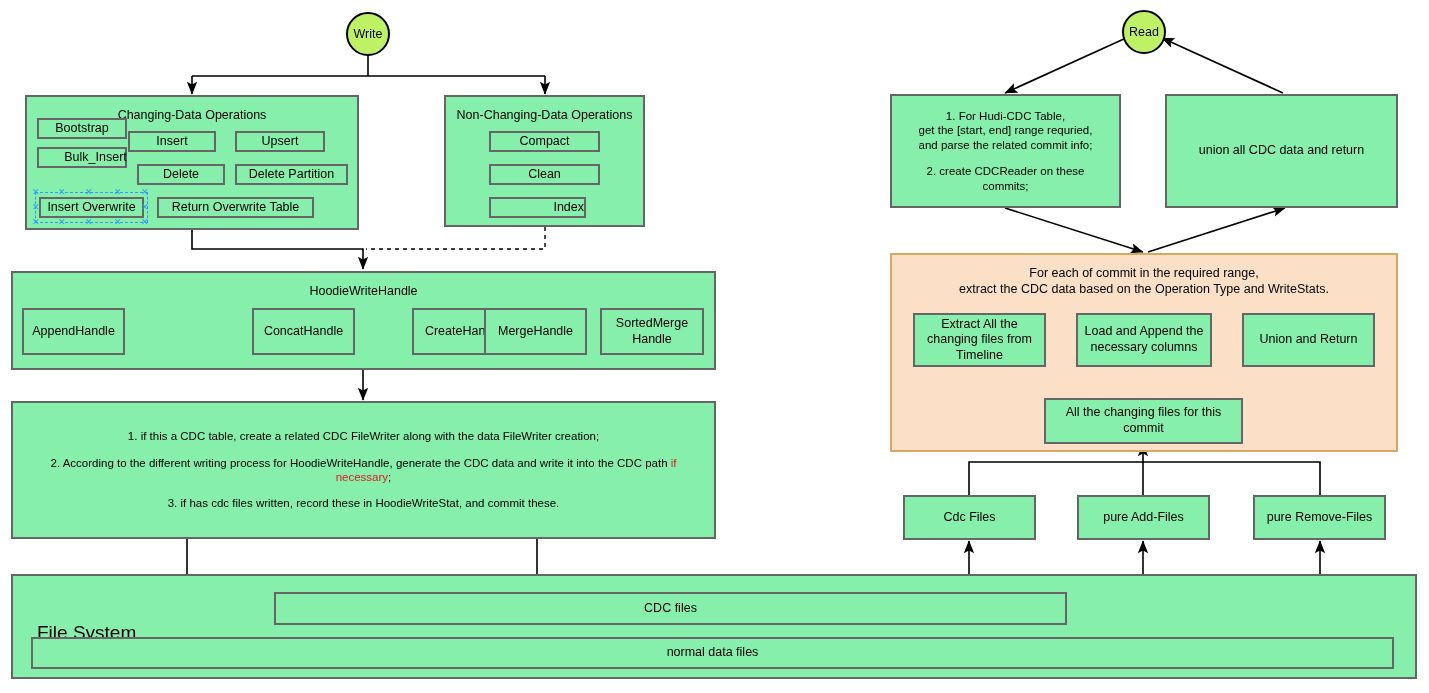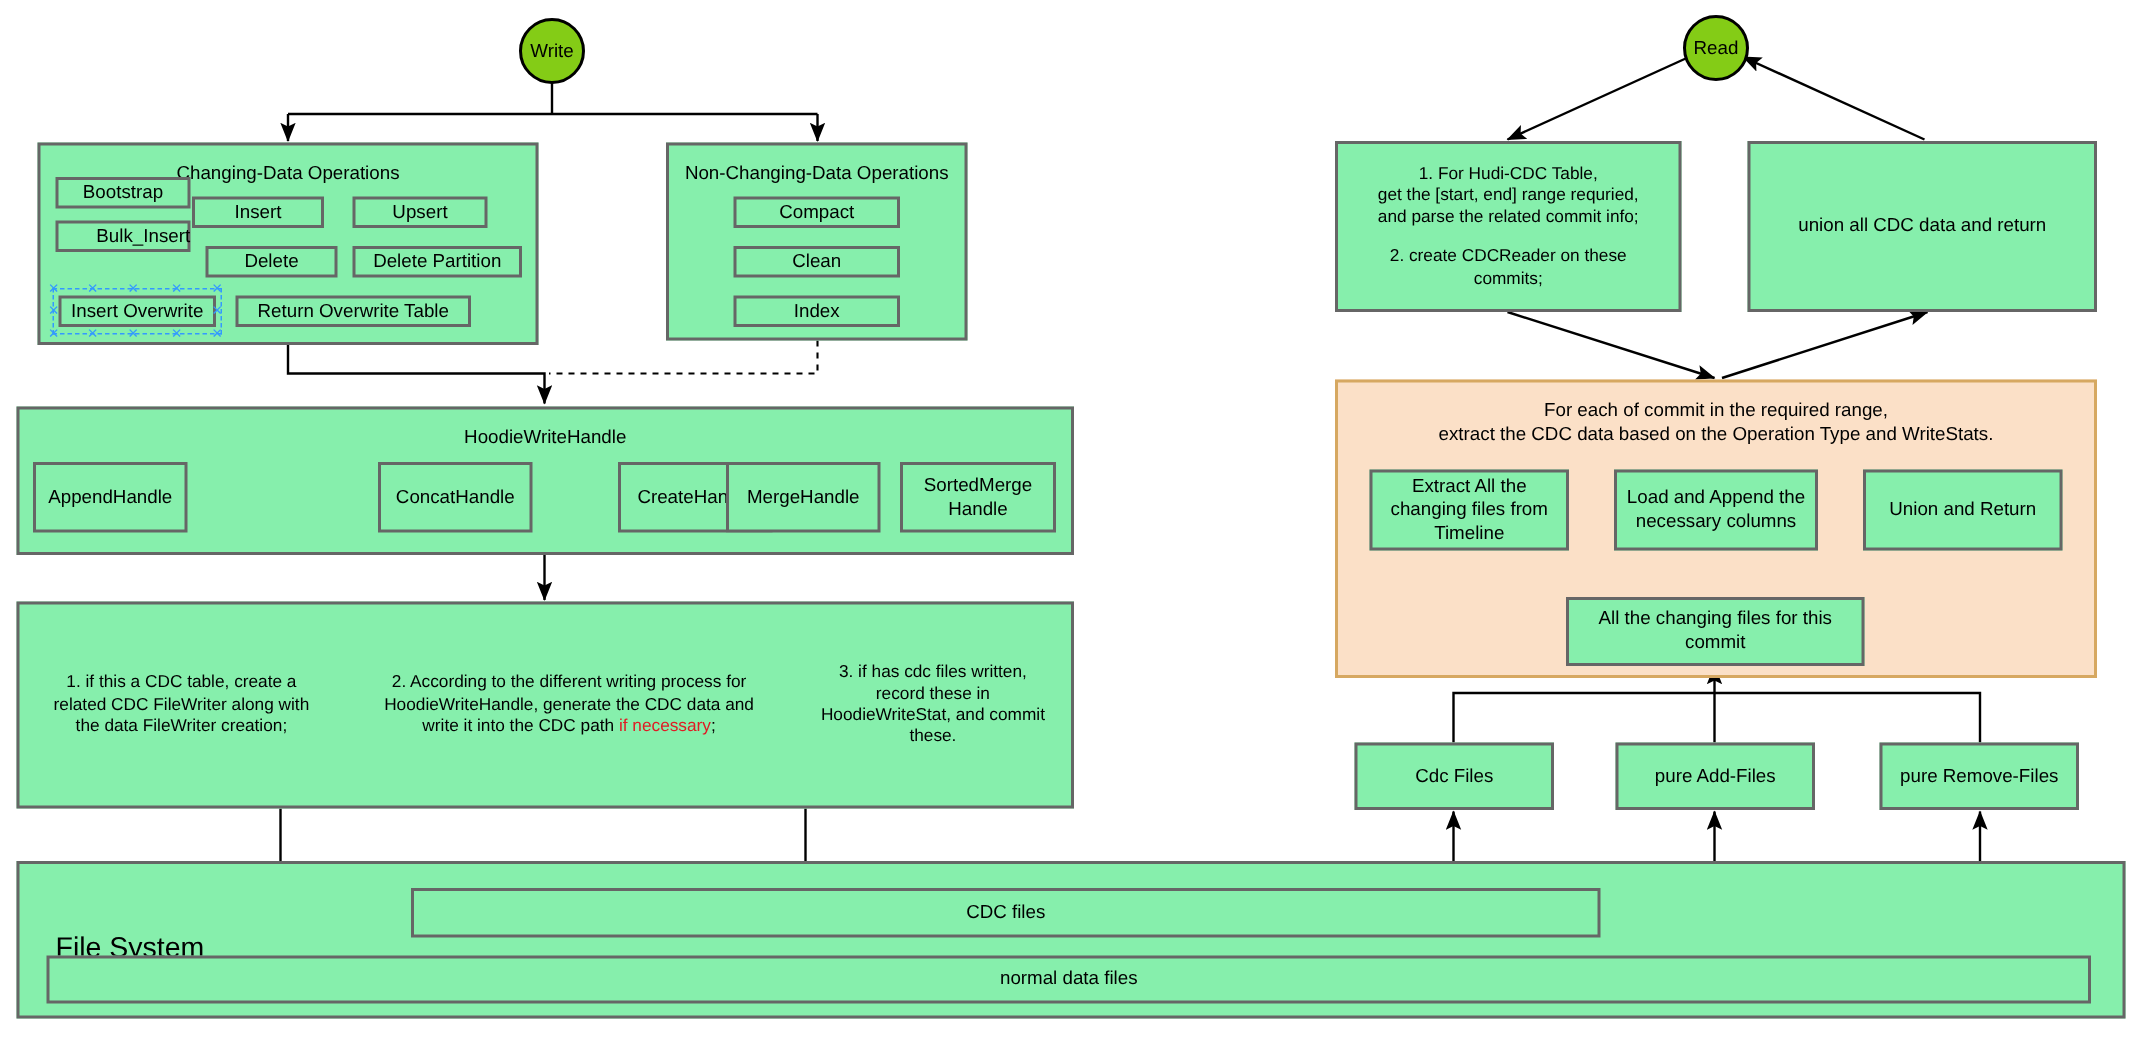--- a/index.html
+++ b/index.html
@@ -2,21 +2,21 @@
 <html><head>
 <meta charset="utf-8">
 <style>
   html,body{margin:0;padding:0;background:#ffffff;}
   body{font-family:"Liberation Sans",sans-serif;color:#000;}
   #canvas{position:relative;width:1429px;height:693px;background:#ffffff;overflow:hidden;}
   .box{position:absolute;box-sizing:border-box;border:2px solid #666666;background:#86efac;
        display:flex;align-items:center;justify-content:center;text-align:center;line-height:1.25;}
   .grp{align-items:flex-start;justify-content:flex-start;}
   .grp-title{position:absolute;left:0;right:0;text-align:center;}
-  .ell{position:absolute;box-sizing:border-box;border:2px solid #000;background:#84cc16;border-radius:50%;
+  .ell{position:absolute;box-sizing:border-box;border:2px solid #000;background:#bef264;border-radius:50%;
        display:flex;align-items:center;justify-content:center;text-align:center;}
   .fs-title{position:absolute;font-size:19px;}
   .orange{border:2px solid #d6a861;background:#fbe0c7;}
   .orange-title{position:absolute;left:0;right:0;text-align:center;line-height:1.3;}
   svg.lines{position:absolute;left:0;top:0;width:1429px;height:693px;pointer-events:none;}
   .sel{position:absolute;box-sizing:border-box;border:1px dashed #3399ff;}
   .hx{position:absolute;width:7px;height:7px;color:#3399ff;font-size:9px;line-height:7px;text-align:center;}
   .red{color:#e01b24;}
   .s11{font-size:11.5px;}
   .s12{font-size:12.5px;}
@@ -119,21 +119,21 @@
 
   <div class="box grp" style="left:444px;top:95px;width:201px;height:132px;">
     <div class="grp-title s12" style="top:11px;">Non-Changing-Data Operations</div>
   </div>
   <div class="box s12" style="left:489px;top:131px;width:111px;height:21px;">
       <span>Compact</span>
     </div>
   <div class="box s12" style="left:489px;top:164px;width:111px;height:21px;">
       <span>Clean</span>
     </div>
-  <div class="box s12" style="left:489px;top:197px;width:111px;height:21px;">
+  <div class="box s12" style="left:489px;top:197px;width:97px;height:21px;justify-content:flex-end;">
       <span>Index</span>
     </div>
 
   <div class="box grp" style="left:11px;top:271px;width:705px;height:99px;">
     <div class="grp-title s12" style="top:11px;">HoodieWriteHandle</div>
   </div>
   <div class="box s12" style="left:22px;top:308px;width:103px;height:47px;">
       <span>AppendHandle</span>
     </div>
   <div class="box s12" style="left:252px;top:308px;width:103px;height:47px;">
@@ -142,21 +142,21 @@
   <div class="box s12" style="left:368px;top:308px;width:103px;height:47px;margin-left:44px;">
       <span>CreateHandle</span>
     </div>
   <div class="box s12" style="left:484px;top:308px;width:103px;height:47px;">
       <span>MergeHandle</span>
     </div>
   <div class="box s12" style="left:600px;top:308px;width:104px;height:47px;padding:0 6px;">
       <span>SortedMerge Handle</span>
     </div>
 
-  <div class="box" style="left:11px;top:401px;width:705px;height:138px;flex-direction:row;justify-content:center;gap:0;">
+  <div class="box" style="left:11px;top:401px;width:705px;height:138px;flex-direction:column;justify-content:center;gap:0;">
     <div class="s11" style="margin:6px 14px;">1. if this a CDC table, create a related CDC FileWriter along with the data FileWriter creation;</div>
     <div class="s11" style="margin:6px 14px;"><span>2. According to the different writing process for HoodieWriteHandle, generate the CDC data and write it into the CDC path </span><span class="red">if necessary</span><span>;</span></div>
     <div class="s11" style="margin:6px 14px;">3. if has cdc files written, record these in HoodieWriteStat, and commit these.</div>
   </div>
 
   <div class="box grp" style="left:11px;top:574px;width:1406px;height:105px;"></div>
   <div class="fs-title" style="left:37px;top:622px;">File System</div>
   <div class="box s12" style="left:274px;top:592px;width:793px;height:33px;">
       <span>CDC files</span>
     </div>

